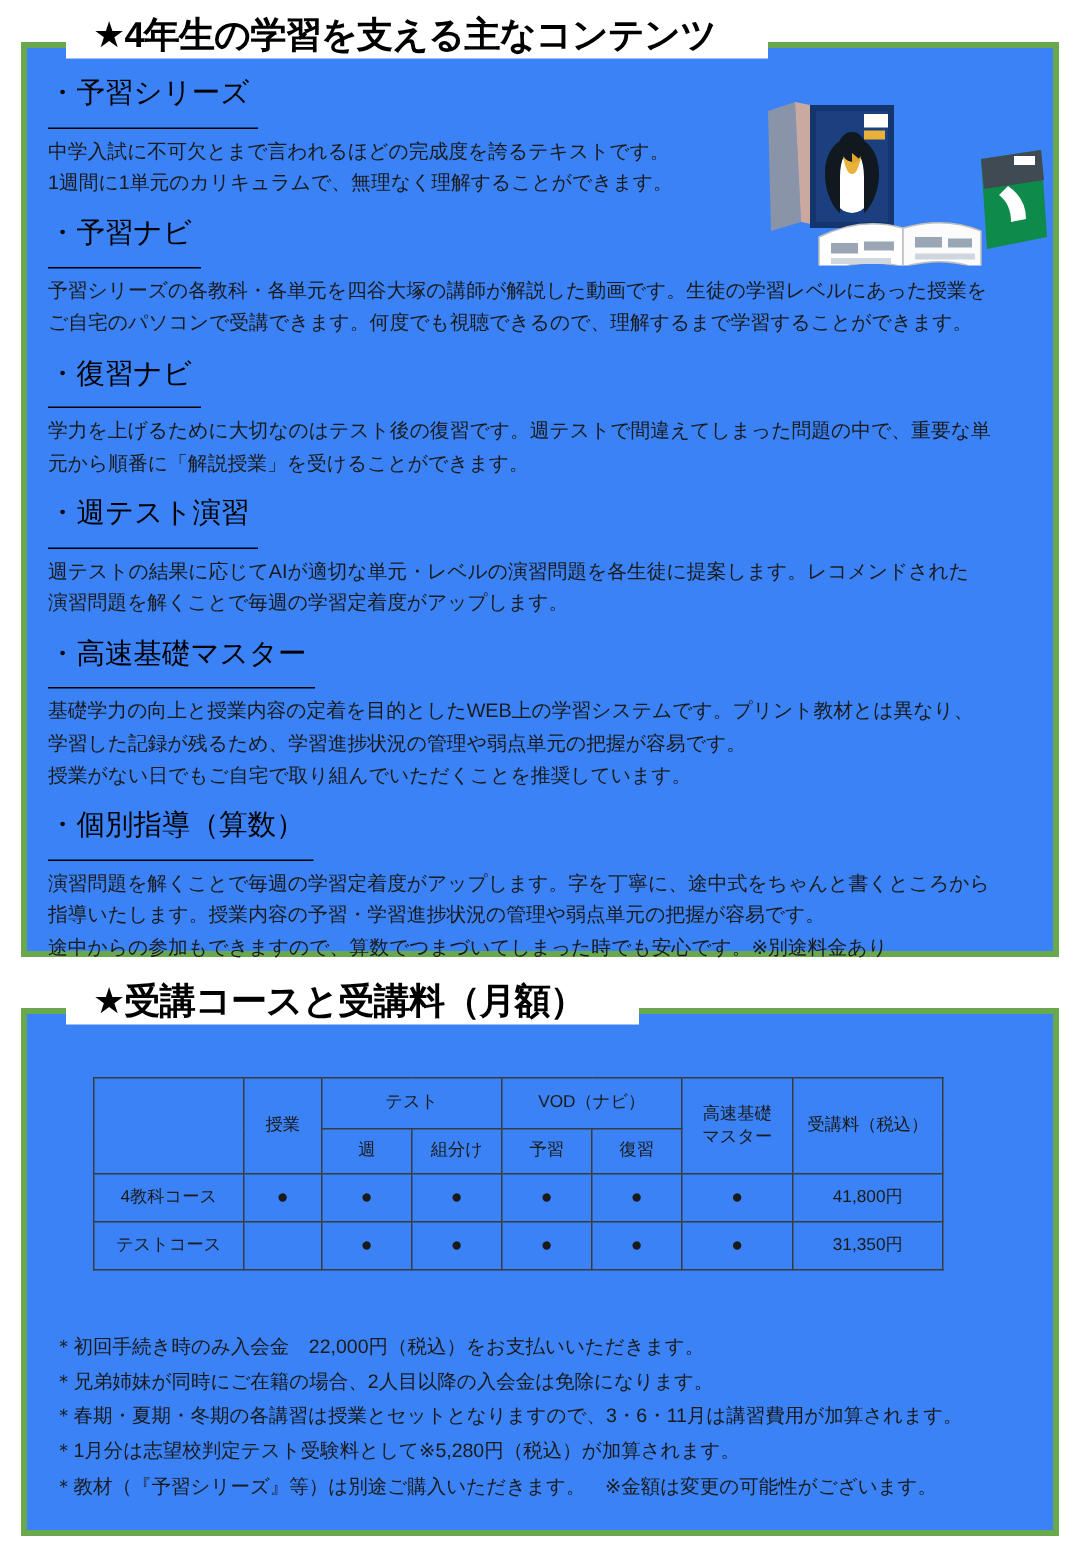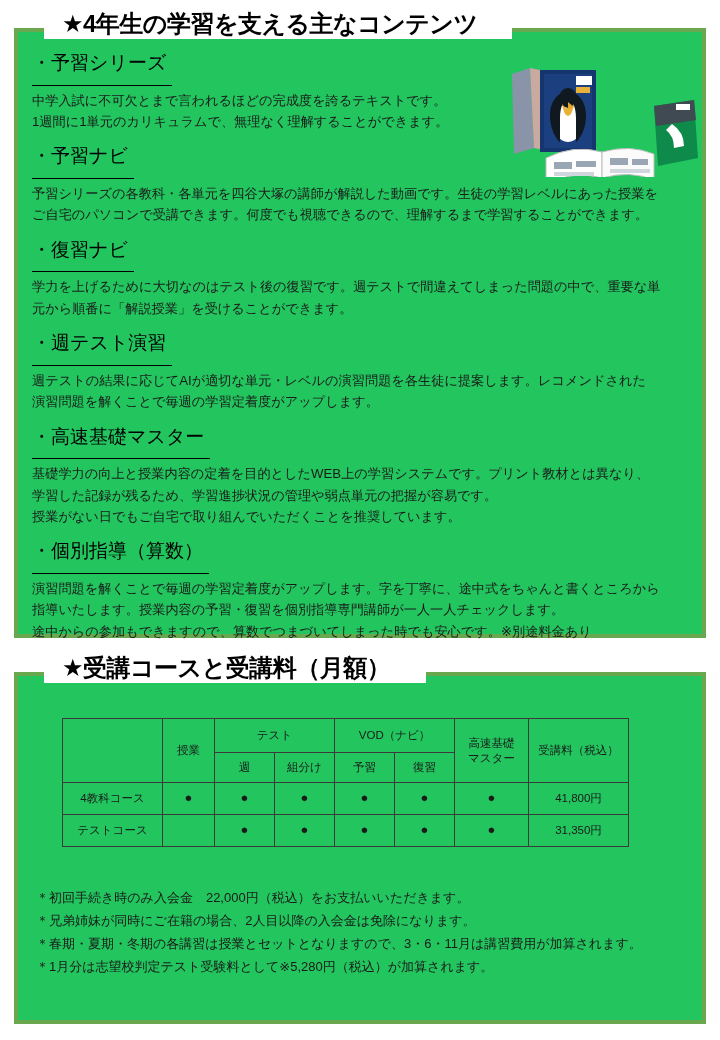--- a/index.html
+++ b/index.html
@@ -11,21 +11,21 @@
     color: #1a1a1a;
     overflow: hidden;
   }
 
   .page { position: relative; width: 720px; height: 1040px; }
 
   
   .panel {
     position: absolute;
     border: 4px solid #6aa84f;
-    background: #22c55e;
+    background: #3b82f6;
   }
   #panel-content { left: 14px; top: 28px; width: 692px; height: 610px; }
   #panel-fees    { left: 14px; top: 672px; width: 692px; height: 352px; }
 
   
   .title-notch {
     position: absolute;
     top: -9px;
     height: 16px;
     background: #ffffff;
@@ -204,21 +204,21 @@
           <p>基礎学力の向上と授業内容の定着を目的としたWEB上の学習システムです。プリント教材とは異なり、</p>
           <p>学習した記録が残るため、学習進捗状況の管理や弱点単元の把握が容易です。</p>
           <p>授業がない日でもご自宅で取り組んでいただくことを推奨しています。</p>
         </div>
       </div>
 
       <div class="section">
         <div class="section-heading">・個別指導（算数）</div>
         <div class="section-body">
           <p>演習問題を解くことで毎週の学習定着度がアップします。字を丁寧に、途中式をちゃんと書くところから</p>
-          <p>指導いたします。授業内容の予習・復習を個別指導専門講師が一人一人チェックします。</p>
+          <p>指導いたします。授業内容の予習・学習進捗状況の管理や弱点単元の把握が容易です。</p>
           <p>途中からの参加もできますので、算数でつまづいてしまった時でも安心です。※別途料金あり</p>
         </div>
       </div>
 
     </div>
   </div>
 
   <div class="panel" id="panel-fees">
     <div class="title-notch" id="notch-fees"></div>
     <div class="panel-title" id="title-fees">★受講コースと受講料（月額）</div>
@@ -265,16 +265,17 @@
           </tr>
         </tbody>
       </table>
     </div>
 
     <div class="notes">
       <p>＊初回手続き時のみ入会金　22,000円（税込）をお支払いいただきます。</p>
       <p>＊兄弟姉妹が同時にご在籍の場合、2人目以降の入会金は免除になります。</p>
       <p>＊春期・夏期・冬期の各講習は授業とセットとなりますので、3・6・11月は講習費用が加算されます。</p>
       <p>＊1月分は志望校判定テスト受験料として※5,280円（税込）が加算されます。</p>
+      <p>＊教材（『予習シリーズ』等）は別途ご購入いただきます。　※金額は変更の可能性がございます。</p>
     </div>
   </div>
 
 </div>
 
 </body></html>

